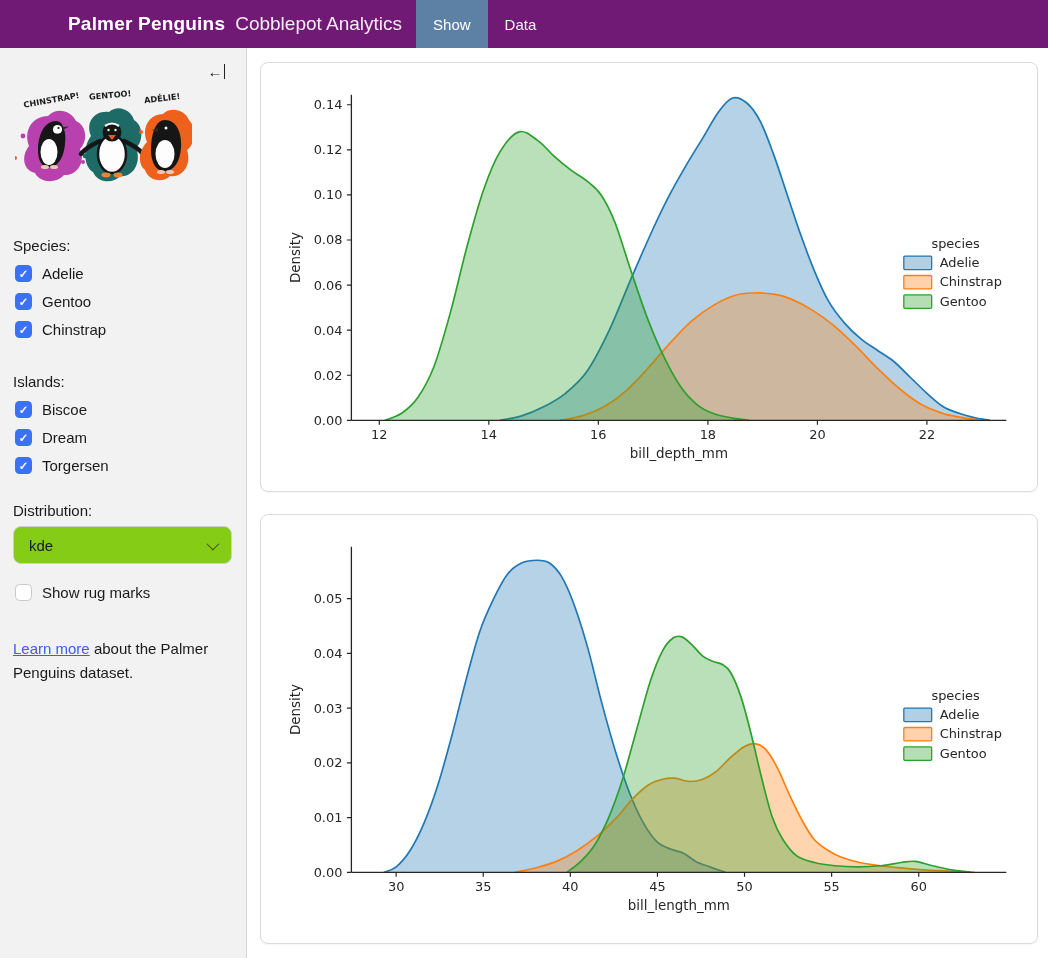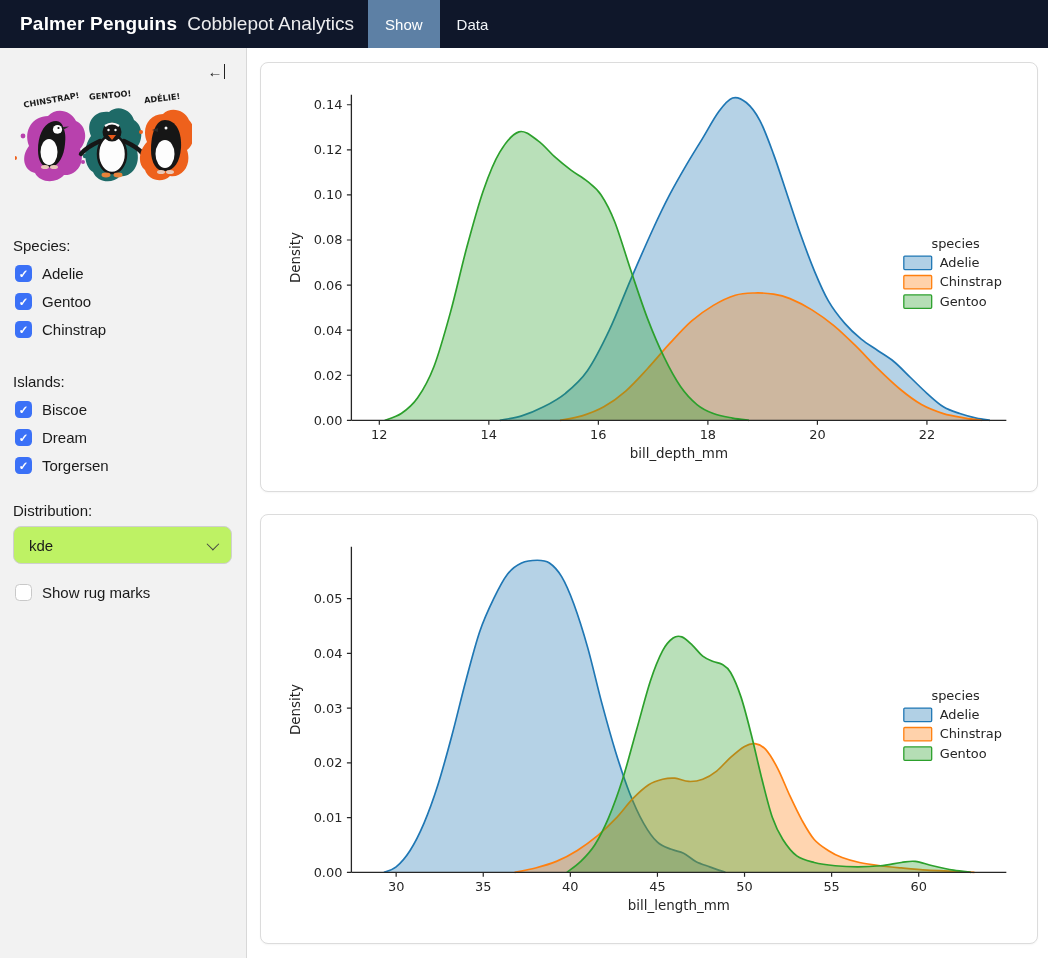--- a/index.html
+++ b/index.html
@@ -27,41 +27,41 @@
   .artwork { margin:26px 0 6px 2px; }
 
   .section-label { font-size:15px; margin-top:35px; margin-bottom:4px; }
   .check-row { display:flex; align-items:center; gap:10px; margin:11px 2px; cursor:pointer; }
   .checkbox { width:17px; height:17px; border-radius:4.5px; flex:none;
     display:flex; align-items:center; justify-content:center; }
   .checkbox.checked { color:#fff; font-size:11.5px; font-weight:bold; }
   .checkbox.unchecked { background:#fff; border:1px solid #c9c9c9; }
   .check-label { font-size:15px; }
 
-  .select { margin-top:7px; width:219px; height:38px; background:#bef264;
+  .select { margin-top:7px; width:219px; height:38px; background:#84cc16;
     border:1px solid #cfcfcf; border-radius:8px; display:flex; align-items:center;
     justify-content:space-between; padding:0 15px; font-size:15px; cursor:pointer; }
   .chevron { width:9px; height:9px; border-right:1.8px solid #444;
     border-bottom:1.8px solid #444; transform:rotate(45deg) translateY(-2px); }
 
   .rug-row { margin-top:20px; }
   .learn { margin-top:36px; font-size:15px; line-height:1.6; width:208px; }
   .learn a { text-decoration:underline; cursor:pointer; }
 
   
   .main { flex:1; padding:14px 10px 0 13px; display:flex; flex-direction:column; gap:22px; }
   .card { height:430px; background:#fff; border:1px solid #dcdcdc; border-radius:8px;
     box-shadow:0 1px 2px rgba(0,0,0,.04); overflow:hidden; }
   .chart { width:100%; height:100%; }
   .chart svg { display:block; }
 </style>
 </head>
 <body>
 
-<div class="navbar" style="background: #0f172a;">
+<div class="navbar" style="background: #701a75; padding-left: 48px;">
   <div class="brand">
     <span class="title">Palmer Penguins</span>
     <span class="subtitle">Cobblepot Analytics</span>
   </div>
   <nav class="nav-tabs">
       <div class="tab active" style="background: rgb(93, 128, 165); color: rgb(255, 255, 255);">Show</div>
       <div class="tab">Data</div>
     </nav>
 </div>
 
@@ -161,20 +161,21 @@
     <div class="select">
       <span>kde</span>
       <span class="chevron"></span>
     </div>
 
     <div class="check-row rug-row">
       <span class="checkbox unchecked"></span>
       <span class="check-label">Show rug marks</span>
     </div>
 
+    <p class="learn"><a style="color: rgb(60, 92, 238);">Learn more</a><span> about the Palmer Penguins dataset.</span></p>
   </aside>
 
   <main class="main">
     <div class="card">
       <div class="chart" id="chart-0">
           <svg width="100%" height="100%" viewBox="0 0 778 430">
             <path d="M239.09531772575247,359C242.76,358.25 253.77,356.74 261.10,354.47C268.44,352.21 275.77,349.19 283.11,345.41C290.44,341.64 297.78,337.86 305.12,331.83C312.45,325.79 319.79,319.75 327.12,309.18C334.46,298.61 341.79,283.89 349.13,268.42C356.46,252.94 363.80,233.32 371.14,216.33C378.47,199.35 386.72,180.48 393.14,166.51C399.56,152.55 404.15,143.11 409.65,132.55C415.15,121.98 420.65,112.54 426.15,103.11C431.65,93.67 437.16,84.99 442.66,75.93C448.16,66.87 454.12,55.55 459.16,48.76C464.21,41.96 468.33,36.68 472.92,35.17C477.50,33.66 482.09,35.93 486.67,39.70C491.26,43.47 495.84,49.14 500.42,57.82C505.01,66.50 509.59,79.33 514.18,91.78C518.76,104.24 523.35,118.96 527.93,132.55C532.52,146.13 537.10,160.48 541.69,173.31C546.27,186.14 550.86,198.59 555.44,209.54C560.03,220.49 564.15,230.30 569.20,238.98C574.24,247.66 580.20,255.21 585.70,261.62C591.20,268.04 596.70,272.95 602.21,277.48C607.71,282.01 613.21,285.02 618.71,288.80C624.21,292.57 629.71,295.59 635.22,300.12C640.72,304.65 646.22,310.69 651.72,315.97C657.22,321.26 662.72,326.92 668.23,331.83C673.73,336.73 679.23,342.02 684.73,345.41C690.23,348.81 695.73,350.32 701.24,352.21C706.74,354.09 712.70,355.60 717.74,356.74C722.78,357.87 729.20,358.62 731.49,359.00L731.49,359L239.10,359Z" fill="#1f77b4" fill-opacity="0.33" stroke="none"></path>
             <path d="M239.09531772575247,359C242.76,358.25 253.77,356.74 261.10,354.47C268.44,352.21 275.77,349.19 283.11,345.41C290.44,341.64 297.78,337.86 305.12,331.83C312.45,325.79 319.79,319.75 327.12,309.18C334.46,298.61 341.79,283.89 349.13,268.42C356.46,252.94 363.80,233.32 371.14,216.33C378.47,199.35 386.72,180.48 393.14,166.51C399.56,152.55 404.15,143.11 409.65,132.55C415.15,121.98 420.65,112.54 426.15,103.11C431.65,93.67 437.16,84.99 442.66,75.93C448.16,66.87 454.12,55.55 459.16,48.76C464.21,41.96 468.33,36.68 472.92,35.17C477.50,33.66 482.09,35.93 486.67,39.70C491.26,43.47 495.84,49.14 500.42,57.82C505.01,66.50 509.59,79.33 514.18,91.78C518.76,104.24 523.35,118.96 527.93,132.55C532.52,146.13 537.10,160.48 541.69,173.31C546.27,186.14 550.86,198.59 555.44,209.54C560.03,220.49 564.15,230.30 569.20,238.98C574.24,247.66 580.20,255.21 585.70,261.62C591.20,268.04 596.70,272.95 602.21,277.48C607.71,282.01 613.21,285.02 618.71,288.80C624.21,292.57 629.71,295.59 635.22,300.12C640.72,304.65 646.22,310.69 651.72,315.97C657.22,321.26 662.72,326.92 668.23,331.83C673.73,336.73 679.23,342.02 684.73,345.41C690.23,348.81 695.73,350.32 701.24,352.21C706.74,354.09 712.70,355.60 717.74,356.74C722.78,357.87 729.20,358.62 731.49,359.00" fill="none" stroke="#1f77b4" stroke-width="1.7" stroke-linejoin="round"></path>
             <path d="M299.61371237458195,359C303.28,358.25 314.28,356.74 321.62,354.47C328.96,352.21 336.29,349.56 343.63,345.41C350.96,341.26 358.30,335.98 365.63,329.56C372.97,323.14 380.30,314.84 387.64,306.92C394.98,298.99 402.31,289.93 409.65,282.01C416.98,274.08 424.32,265.78 431.65,259.36C438.99,252.94 446.32,247.85 453.66,243.51C461.00,239.17 468.79,235.39 475.67,233.32C482.54,231.24 488.50,231.24 494.92,231.05C501.34,230.86 508.22,231.24 514.18,232.19C520.14,233.13 524.27,234.07 530.68,236.71C537.10,239.36 545.36,243.51 552.69,248.04C560.03,252.57 567.36,257.85 574.70,263.89C582.03,269.93 589.37,277.10 596.70,284.27C604.04,291.44 611.38,299.74 618.71,306.92C626.05,314.09 633.38,321.26 640.72,327.30C648.05,333.34 655.39,339.00 662.72,343.15C670.06,347.30 677.40,349.94 684.73,352.21C692.07,354.47 700.32,355.60 706.74,356.74C713.16,357.87 720.49,358.62 723.24,359.00L723.24,359L299.61,359Z" fill="#ff7f0e" fill-opacity="0.33" stroke="none"></path>
             <path d="M299.61371237458195,359C303.28,358.25 314.28,356.74 321.62,354.47C328.96,352.21 336.29,349.56 343.63,345.41C350.96,341.26 358.30,335.98 365.63,329.56C372.97,323.14 380.30,314.84 387.64,306.92C394.98,298.99 402.31,289.93 409.65,282.01C416.98,274.08 424.32,265.78 431.65,259.36C438.99,252.94 446.32,247.85 453.66,243.51C461.00,239.17 468.79,235.39 475.67,233.32C482.54,231.24 488.50,231.24 494.92,231.05C501.34,230.86 508.22,231.24 514.18,232.19C520.14,233.13 524.27,234.07 530.68,236.71C537.10,239.36 545.36,243.51 552.69,248.04C560.03,252.57 567.36,257.85 574.70,263.89C582.03,269.93 589.37,277.10 596.70,284.27C604.04,291.44 611.38,299.74 618.71,306.92C626.05,314.09 633.38,321.26 640.72,327.30C648.05,333.34 655.39,339.00 662.72,343.15C670.06,347.30 677.40,349.94 684.73,352.21C692.07,354.47 700.32,355.60 706.74,356.74C713.16,357.87 720.49,358.62 723.24,359.00" fill="none" stroke="#ff7f0e" stroke-width="1.7" stroke-linejoin="round"></path>

